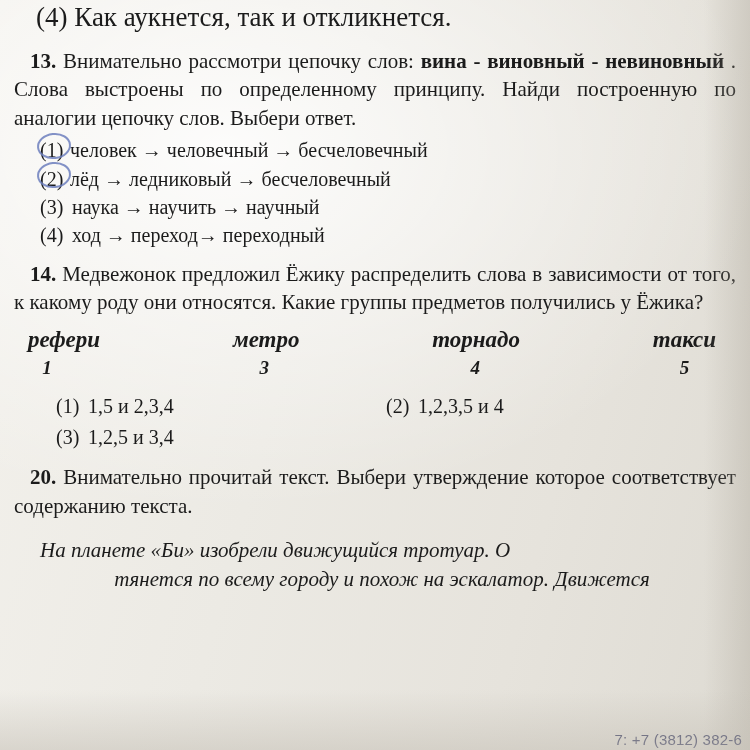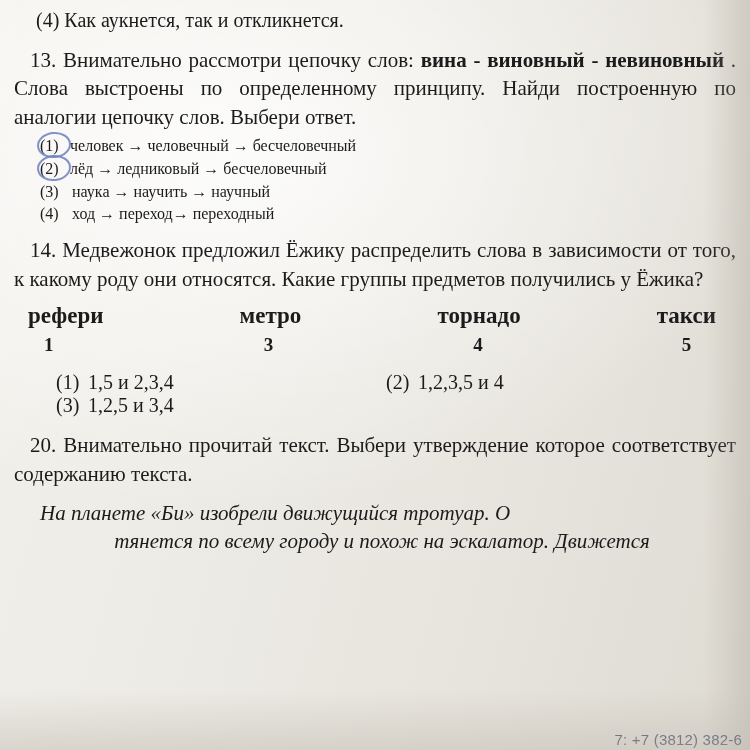--- a/index.html
+++ b/index.html
@@ -42,44 +42,44 @@
     background: linear-gradient(to right, rgba(190,185,175,0) 0%, rgba(176,170,158,0.40) 100%);
     pointer-events: none;
   }
 
   .line {
     font-size: 20px;
     line-height: 1.28;
   }
 
   .q-top {
-    padding-top: 8px;
+    padding-top: 0;
     padding-left: 22px;
-    font-size: 20px;
+    font-size: 27px;
   }
 
   .task {
     margin-top: 12px;
   }
   .task-body {
     font-size: 21px;
     line-height: 1.36;
     text-align: justify;
     text-justify: inter-word;
   }
   .num {
-    font-weight: normal;
+    font-weight: bold;
     padding-left: 16px;
   }
   b.word { font-weight: bold; }
 
   .options {
     margin-top: 4px;
     padding-left: 26px;
-    font-size: 16px;
+    font-size: 20px;
     line-height: 1.42;
   }
   .options .opt { white-space: nowrap; }
   .opt-mark { display: inline-block; width: 32px; }
 
   .circled {
     display: inline-block;
     width: 30px;
     position: relative;
   }
@@ -98,48 +98,49 @@
 
   .q14 { margin-top: 10px; }
 
   .words-row {
     display: flex;
     justify-content: space-between;
     align-items: flex-start;
     padding: 10px 20px 0 14px;
     font-size: 23px;
     font-weight: bold;
+    font-style: italic;
   }
   .word-cell {
     text-align: center;
     line-height: 1.15;
   }
   .word-cell .wnum {
     display: block;
     font-size: 19px;
     font-weight: bold;
     margin-top: 4px;
   }
   .word-cell:nth-child(1) .wnum { margin-left: -34px; }
   .word-cell:nth-child(2) .wnum { margin-left: -4px; }
   .word-cell:nth-child(3) .wnum { margin-left: -2px; }
 
   .ans-grid {
     margin-top: 16px;
     padding-left: 42px;
     display: grid;
     grid-template-columns: 330px 1fr;
-    row-gap: 0;
+    row-gap: 8px;
     font-size: 20px;
   }
 
   .q15 { margin-top: 14px; }
 
   .italic-block {
-    margin-top: 10px;
+    margin-top: 16px;
     padding-left: 26px;
     font-style: italic;
     font-size: 21px;
     line-height: 1.36;
   }
   .italic-block .l { display: block; white-space: nowrap; }
   .italic-block .l.l2 { padding-left: -0px; margin-left: -12px; text-align: center; }
   .italic-block .l.l3 { margin-left: -22px; }
 
   .phone {

